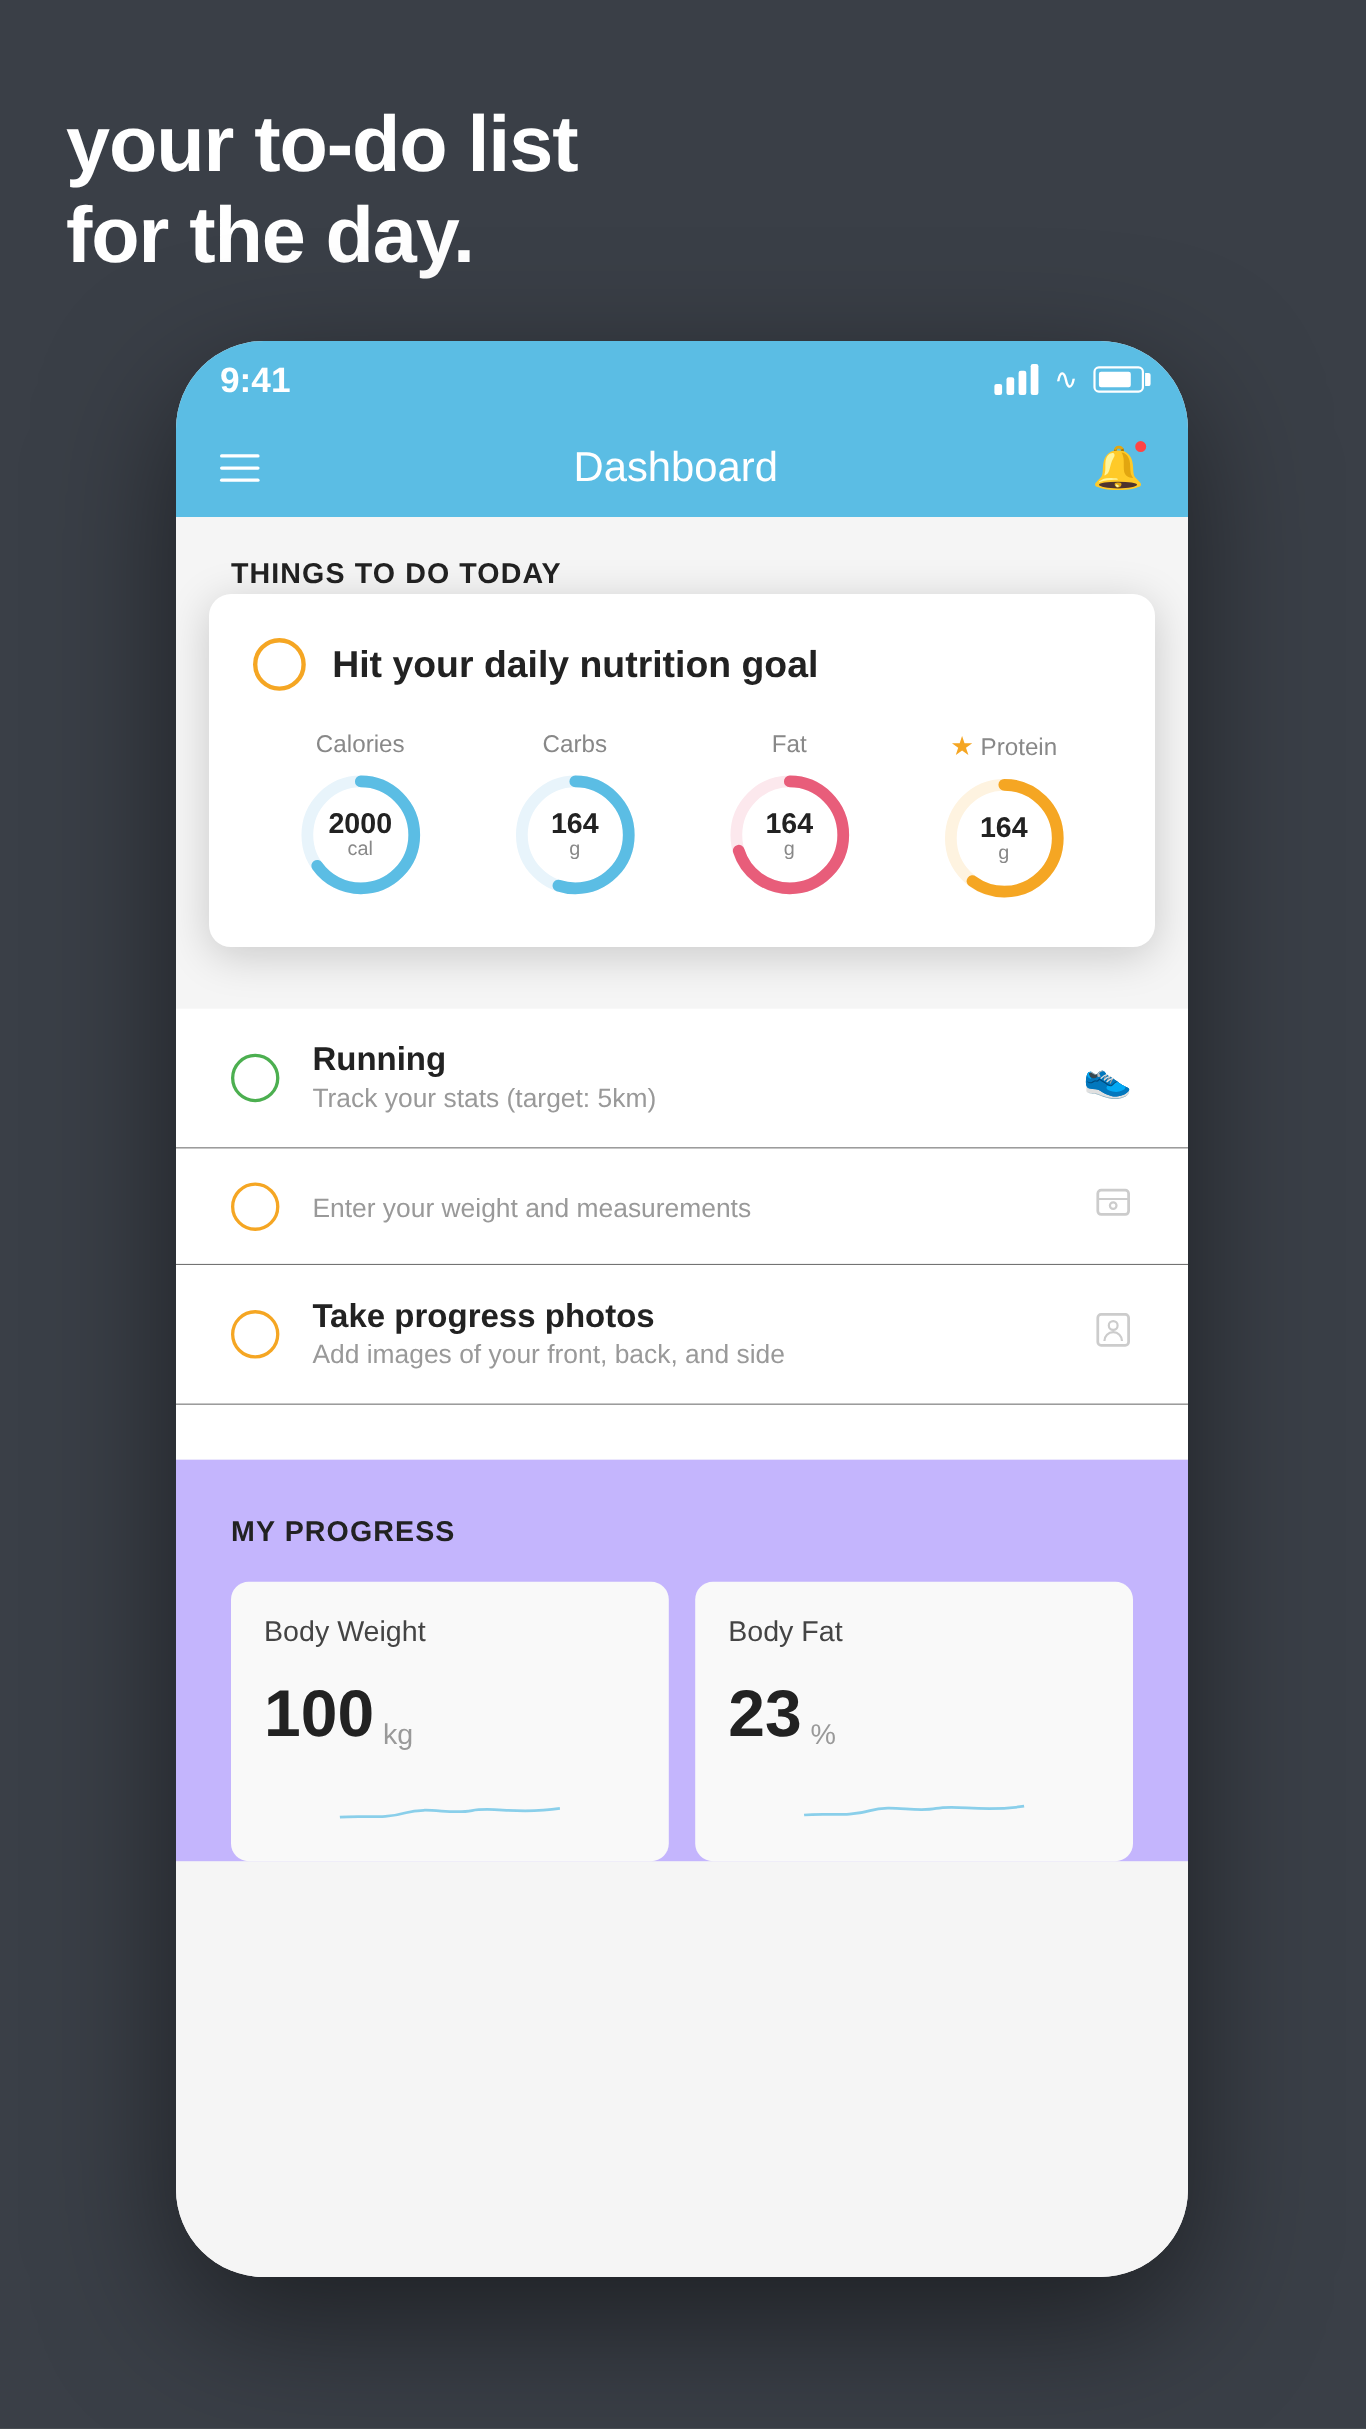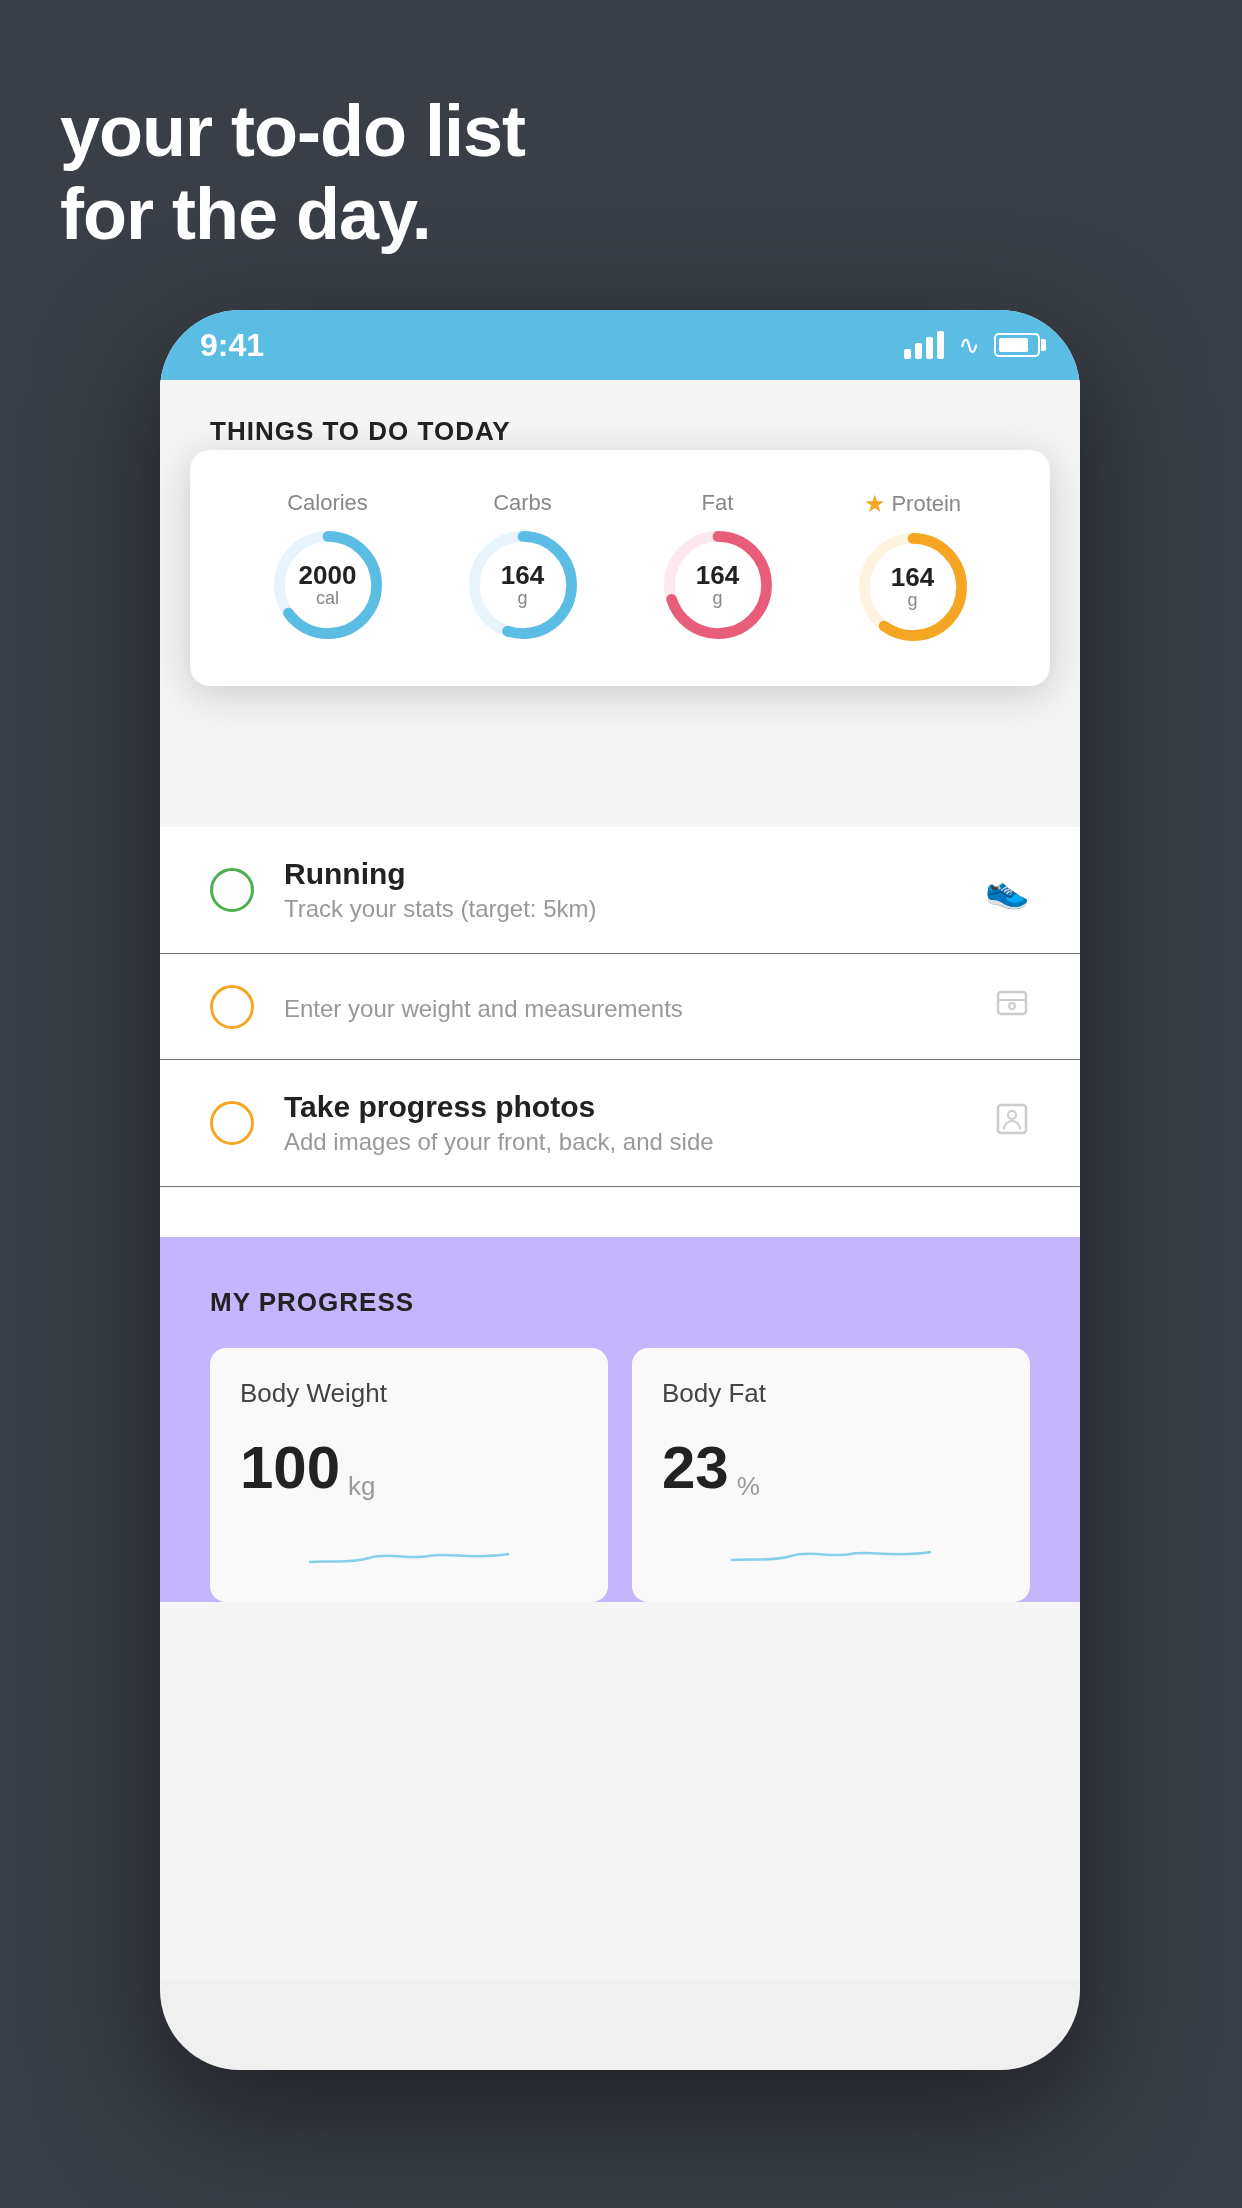--- a/index.html
+++ b/index.html
@@ -421,28 +421,44 @@
           <span></span>
           <span></span>
       </div>
       <span class="wifi-icon">∿</span>
       <div class="battery-icon">
         <div class="battery-fill"></div>
       </div>
     </div>
   </div>
 
+  <div class="app-header">
+    <div class="hamburger">
+      <span></span>
+        <span></span>
+        <span></span>
+    </div>
+    <span class="header-title">Dashboard</span>
+    <div class="bell-icon">
+      🔔
+      <div class="bell-dot"></div>
+    </div>
+  </div>
 
   <div class="app-content">
 
     <div class="section-header">
       <span class="section-title">THINGS TO DO TODAY</span>
     </div>
 
     <div class="floating-card">
+      <div class="card-header">
+        <div class="circle-checkbox"></div>
+        <span class="card-title">Hit your daily nutrition goal</span>
+      </div>
       <div class="nutrition-stats">
 
         <div class="stat-item">
           <span class="stat-label">Calories</span>
           <div class="donut-ring">
             <svg viewBox="0 0 36 36">
               <circle cx="18" cy="18" r="15.9" fill="none" stroke="#e8f4fb" stroke-width="3.5"></circle>
               <circle cx="18" cy="18" r="15.9" fill="none" stroke="#5bbde4" stroke-width="3.5" stroke-dasharray="65 35" stroke-linecap="round"></circle>
             </svg>
             <div class="donut-center">

